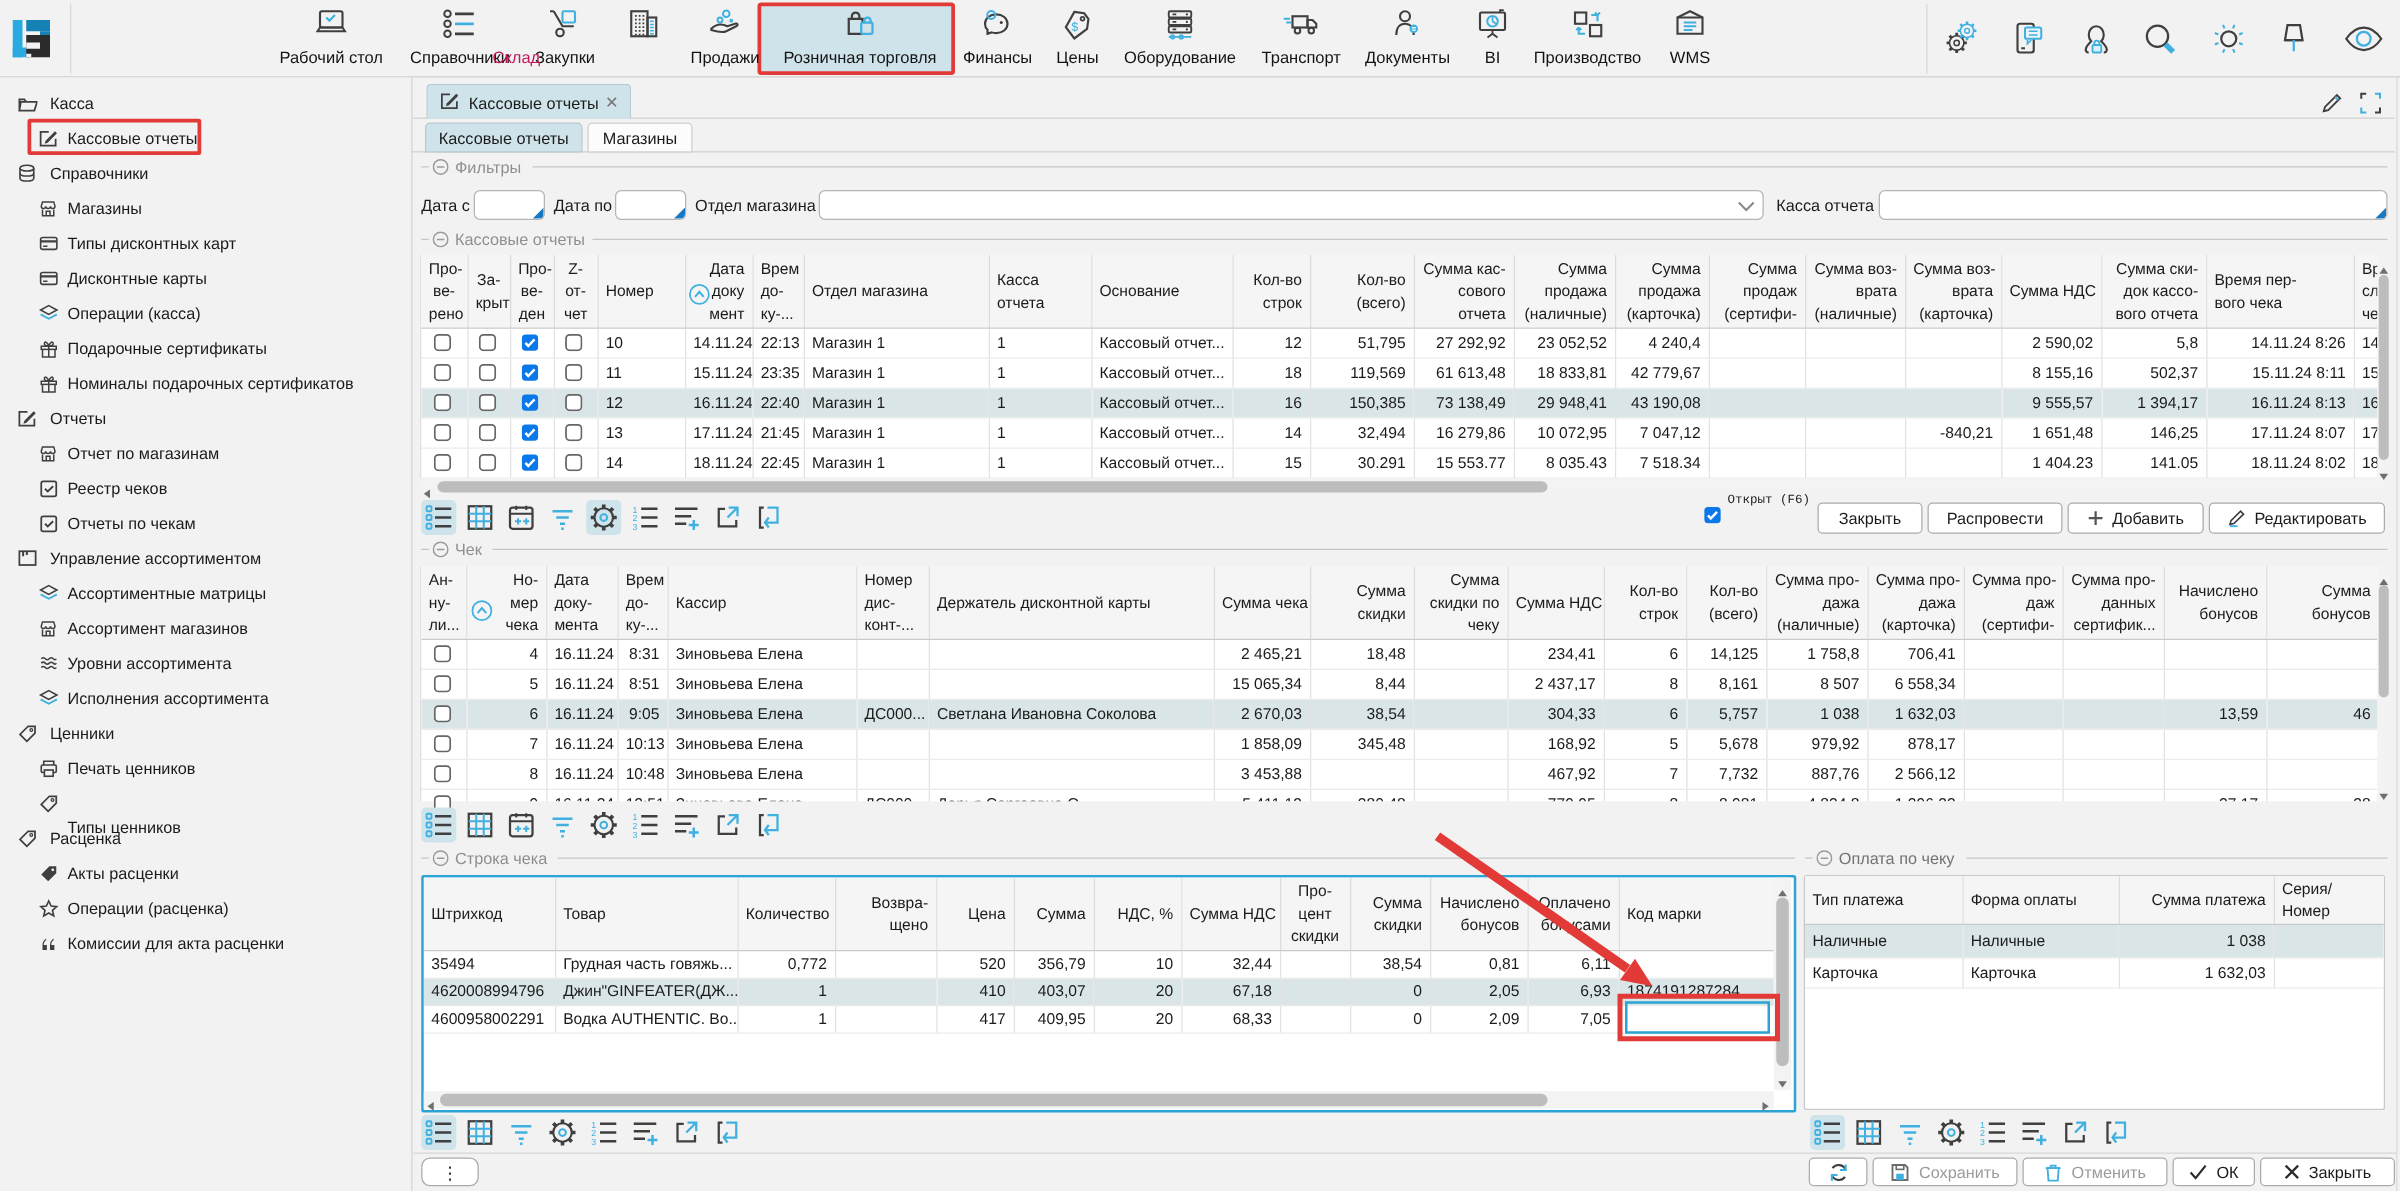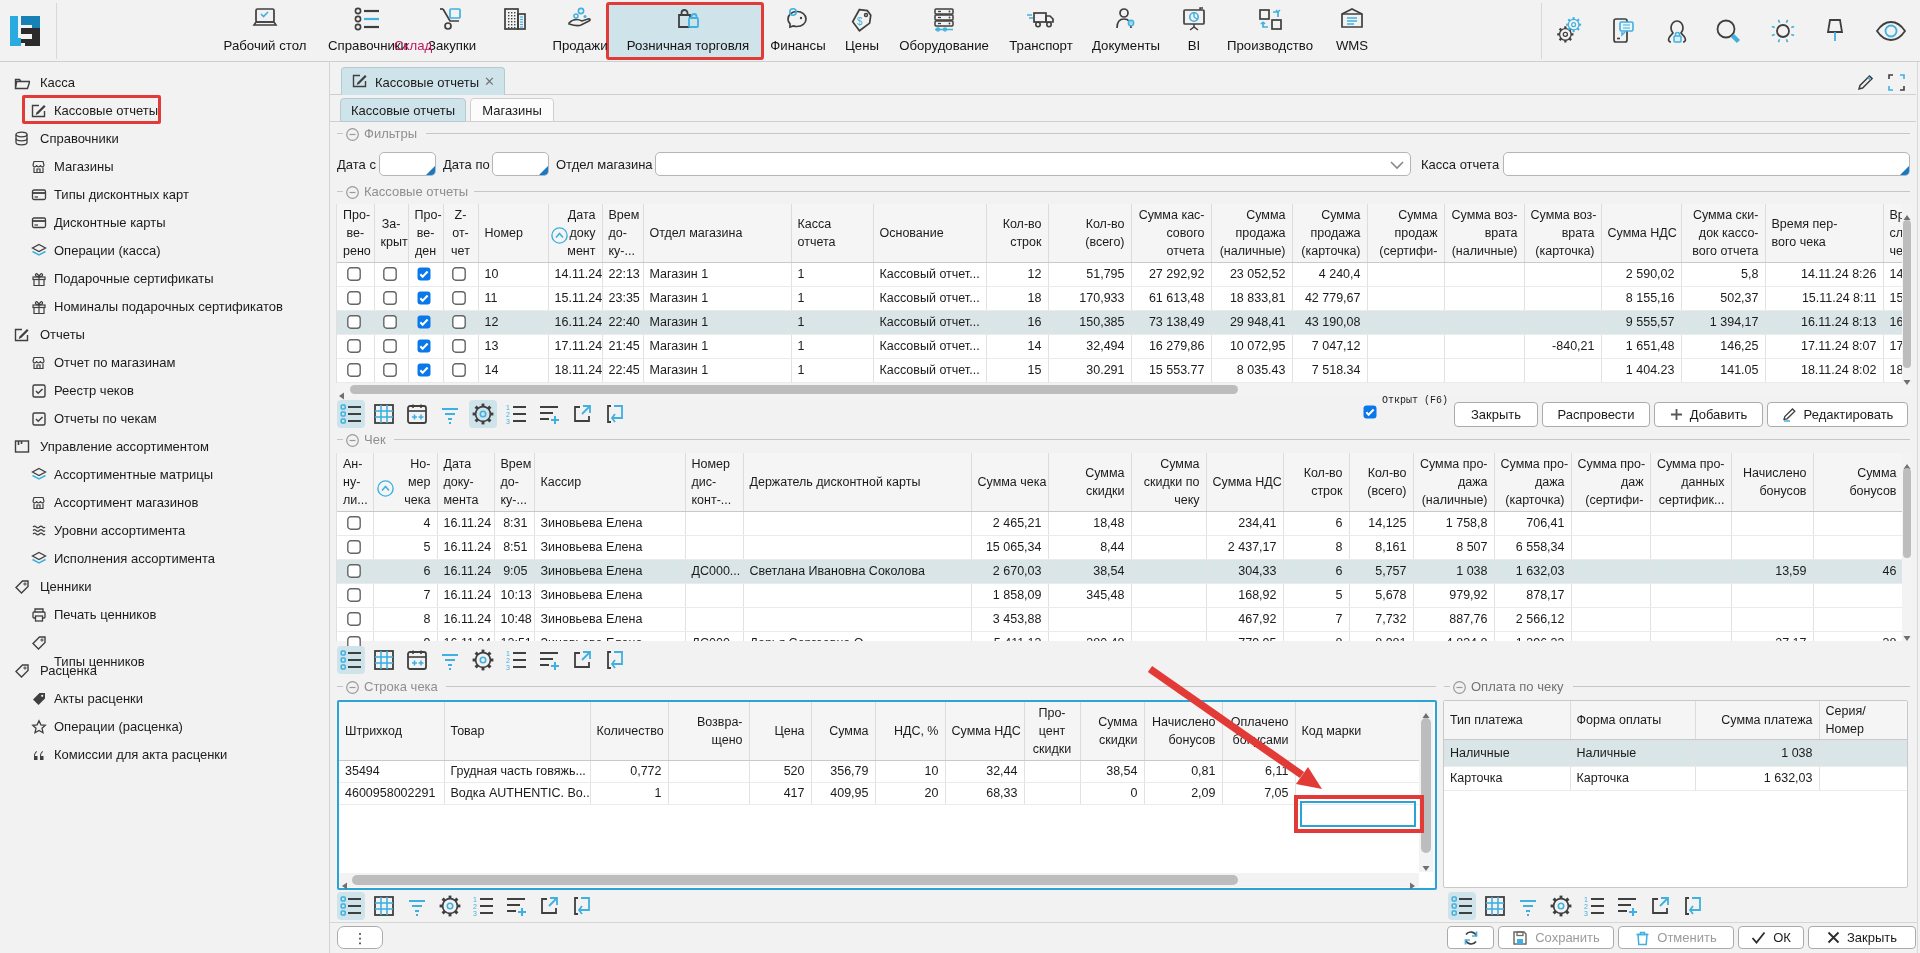--- a/index.html
+++ b/index.html
@@ -473,21 +473,21 @@
           <td></td>
           <td></td>
           <td></td>
           <td class="l">11</td>
           <td class="r">15.11.24</td>
           <td class="r">23:35</td>
           <td class="l">Магазин 1</td>
           <td class="l">1</td>
           <td class="l">Кассовый отчет...</td>
           <td class="r">18</td>
-          <td class="r">170,933</td>
+          <td class="r">119,569</td>
           <td class="r">61 613,48</td>
           <td class="r">18 833,81</td>
           <td class="r">42 779,67</td>
           <td class="r"></td>
           <td class="r"></td>
           <td class="r"></td>
           <td class="r">8 155,16</td>
           <td class="r">502,37</td>
           <td class="r">15.11.24 8:11</td>
           <td class="l">15.11.</td>
@@ -1087,20 +1087,35 @@
             <td class="r">520</td>
             <td class="r">356,79</td>
             <td class="r">10</td>
             <td class="r">32,44</td>
             <td class="r"></td>
             <td class="r">38,54</td>
             <td class="r">0,81</td>
             <td class="r">6,11</td>
             <td class="l"></td>
           </tr>
+          <tr class="hi" style="height:22px;">
+            <td class="l">4620008994796</td>
+            <td class="l">Джин"GINFEATER(ДЖ...</td>
+            <td class="r">1</td>
+            <td class="r"></td>
+            <td class="r">410</td>
+            <td class="r">403,07</td>
+            <td class="r">20</td>
+            <td class="r">67,18</td>
+            <td class="r"></td>
+            <td class="r">0</td>
+            <td class="r">2,05</td>
+            <td class="r">6,93</td>
+            <td class="l">1874191287284...</td>
+          </tr>
           <tr style="height:22px;">
             <td class="l">4600958002291</td>
             <td class="l">Водка AUTHENTIC. Во...</td>
             <td class="r">1</td>
             <td class="r"></td>
             <td class="r">417</td>
             <td class="r">409,95</td>
             <td class="r">20</td>
             <td class="r">68,33</td>
             <td class="r"></td>

